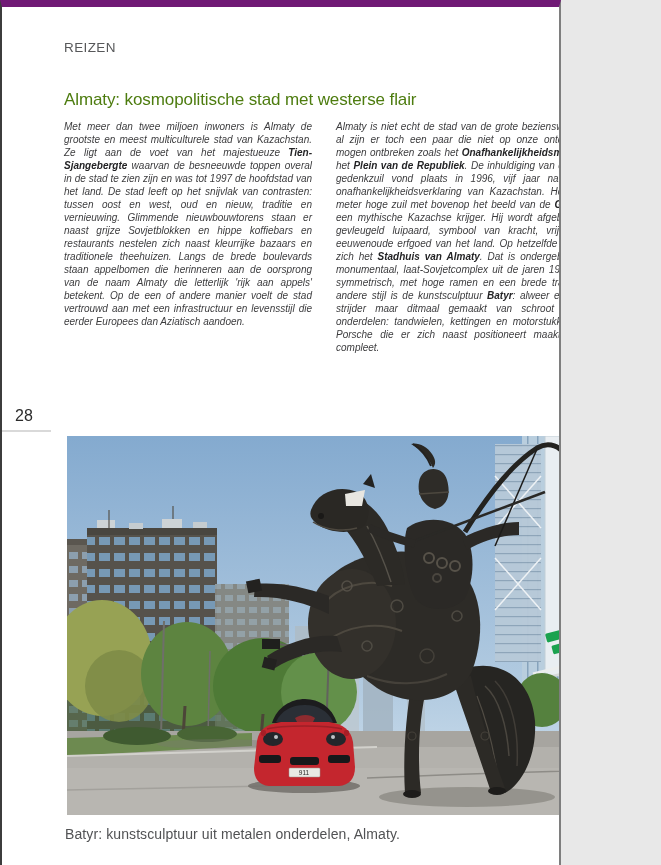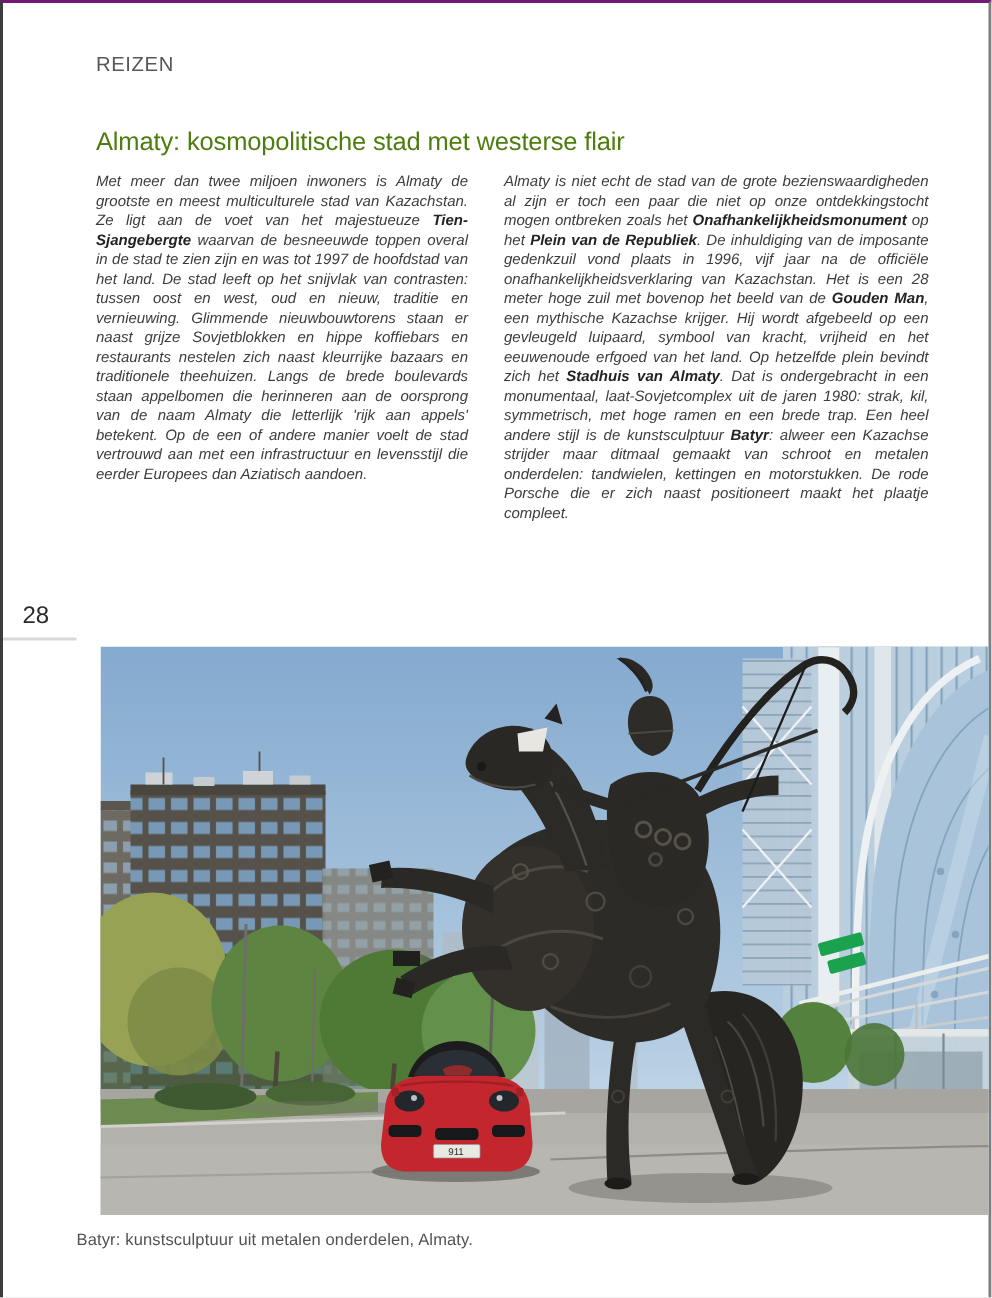--- a/index.html
+++ b/index.html
@@ -1,23 +1,23 @@
 <!DOCTYPE html>
 <html><head>
 <meta charset="utf-8">
 <style>
   html,body{margin:0;padding:0;background:#e8e8e8;}
   .page{
     position:relative;
-    width:661px;height:865px;
+    width:561px;height:865px;
     box-sizing:border-box;
     background:#ffffff;
     border-left:2px solid #3c3c3c;
     border-right:2px solid #7e7e7e;
-    border-top:2px solid #701a75;
+    border-top:7px solid #701a75;
     overflow:hidden;
     font-family:"Liberation Sans", sans-serif;
     padding-left:45px;
   }
   .section-label{
     position:absolute;left:62px;top:33px;
     font-size:13.5px;letter-spacing:.4px;color:#57585a;
   }
   .article-title{
     position:absolute;left:62px;top:83px;
@@ -38,22 +38,22 @@
   }
   .page-number-rule{
     position:absolute;left:0;top:423px;width:49px;height:2px;
     background:#d9d9d9;
   }
   .photo-figure{
     position:absolute;left:65px;top:429px;width:594px;height:379px;margin:0;
   }
   .photo-figure svg{display:block;}
   .photo-caption{
-    position:absolute;left:49px;top:819px;
-    font-size:11px;color:#515254;letter-spacing:.1px;
+    position:absolute;left:63px;top:819px;
+    font-size:14px;color:#515254;letter-spacing:.1px;
   }
 </style>
 </head>
 <body>
 
 <div class="page">
 
   <div class="section-label">REIZEN</div>
 
   <h1 class="article-title">Almaty: kosmopolitische stad met westerse flair</h1>

